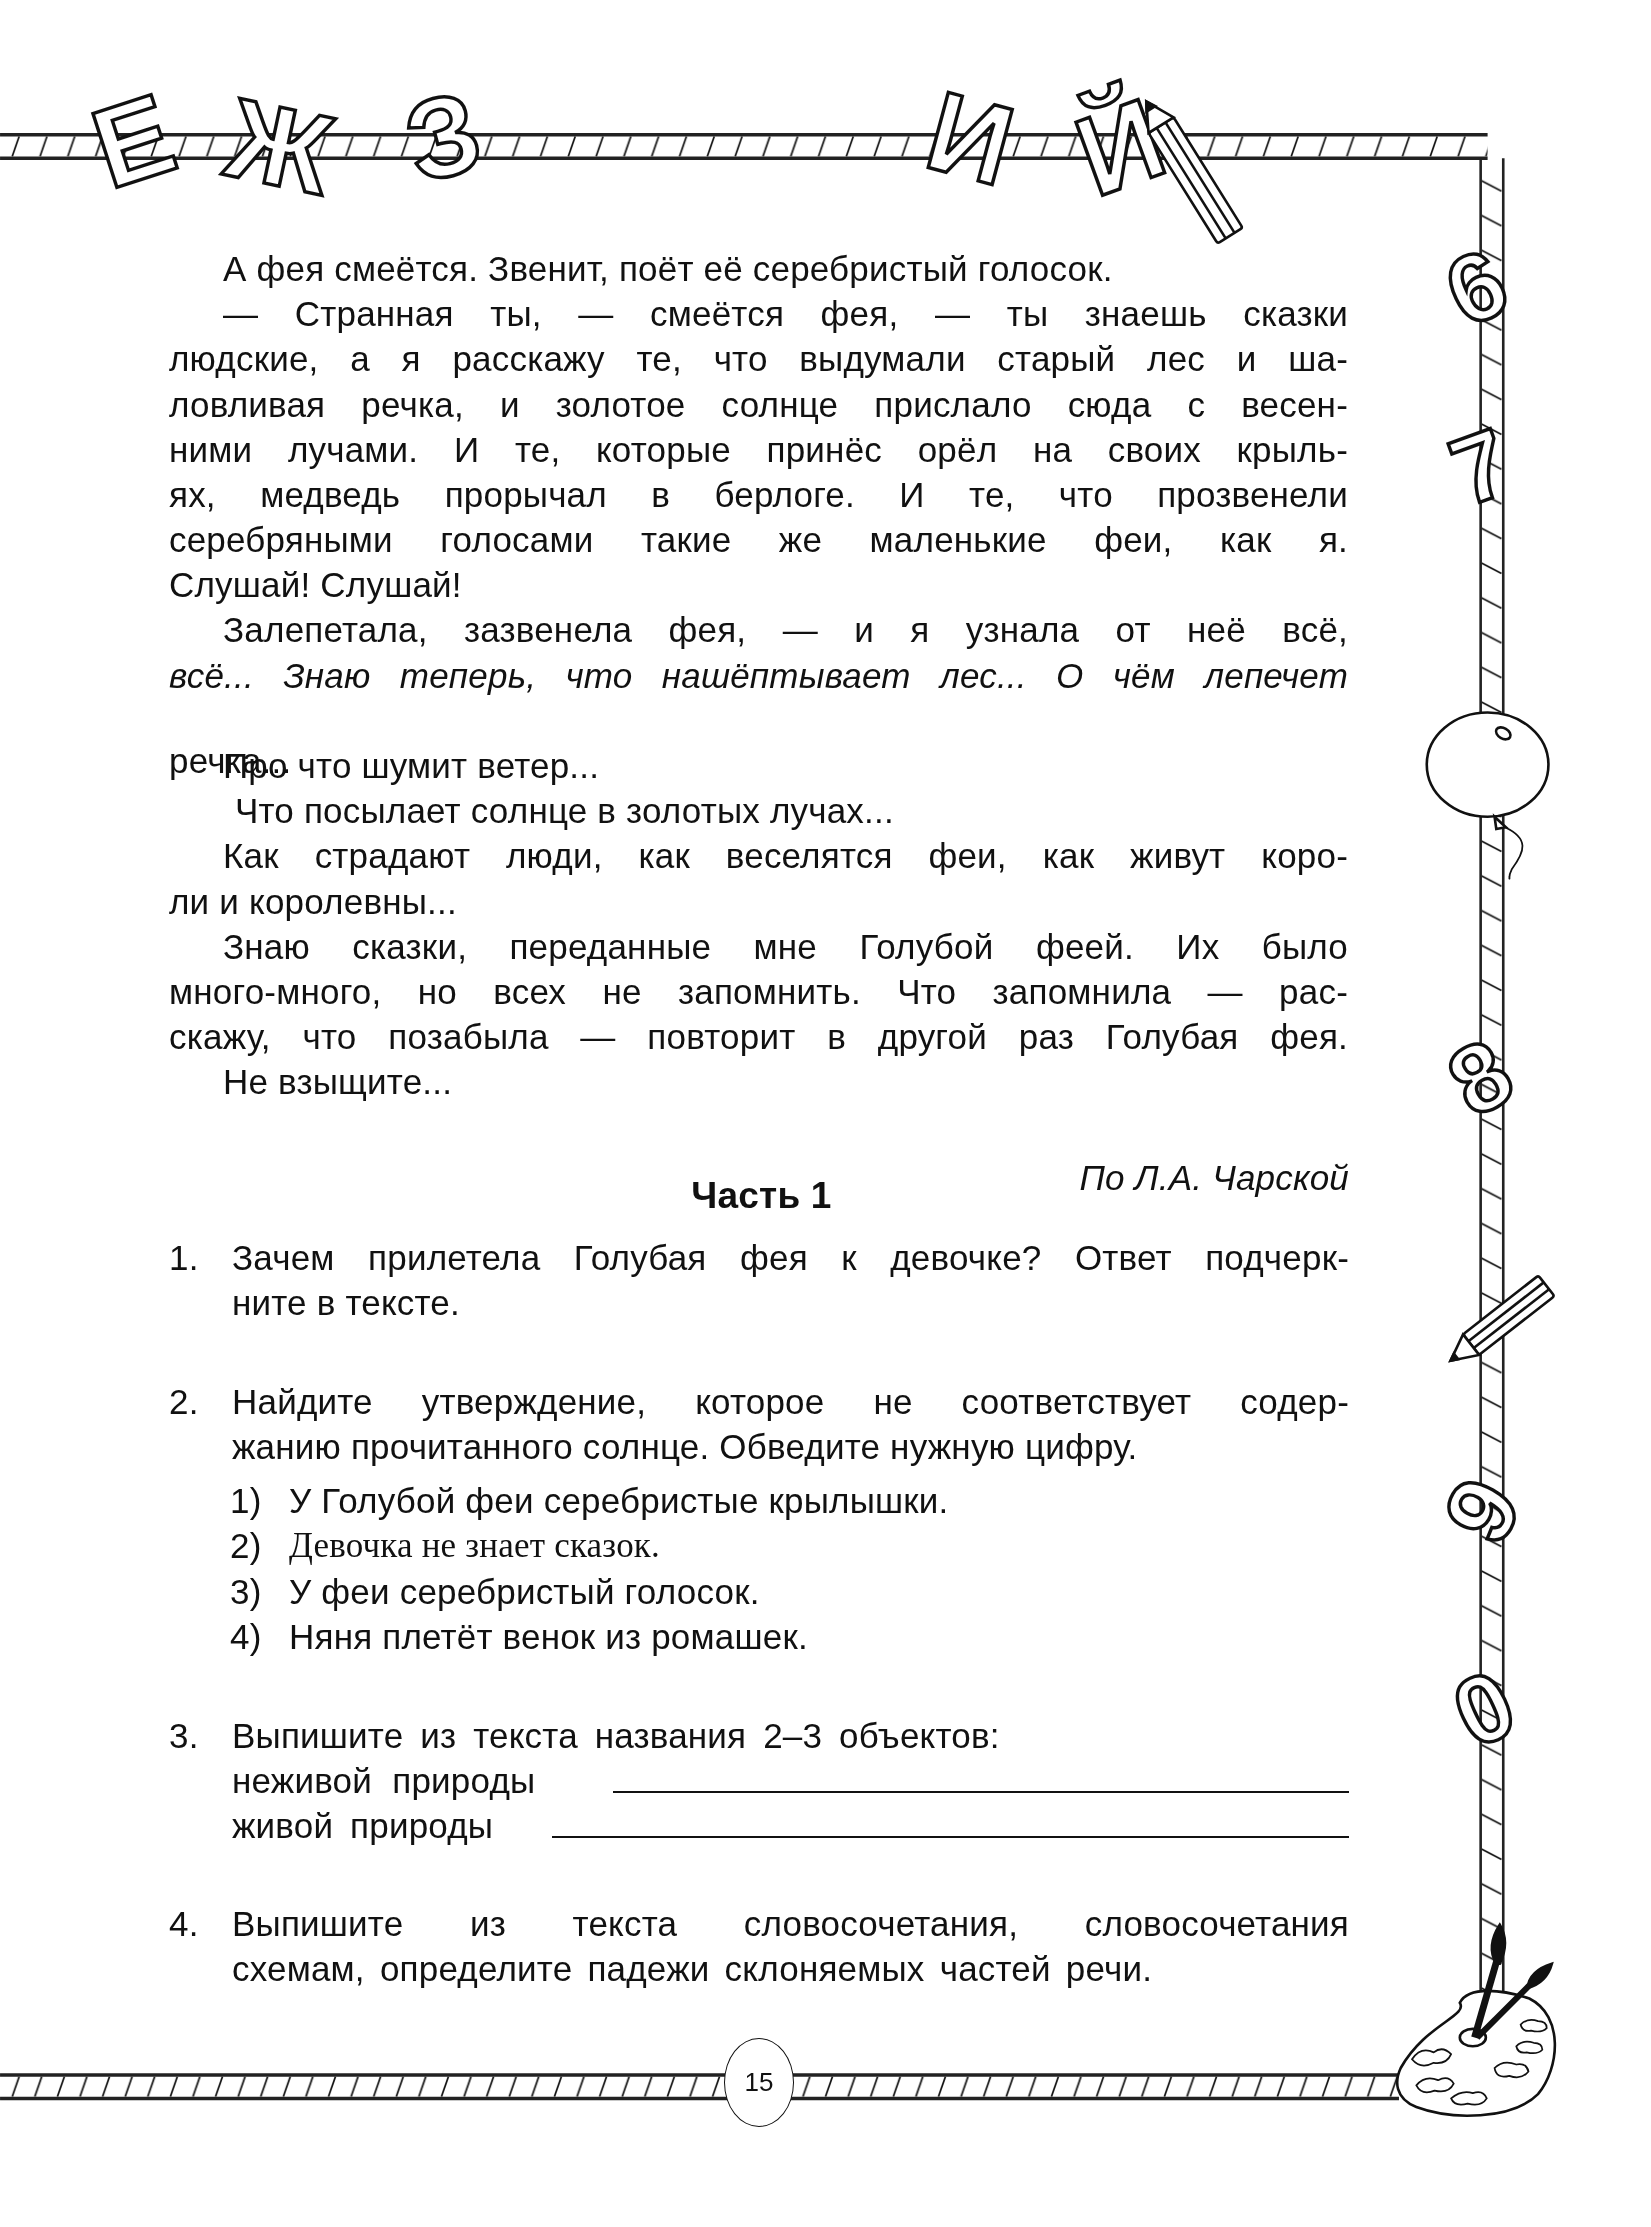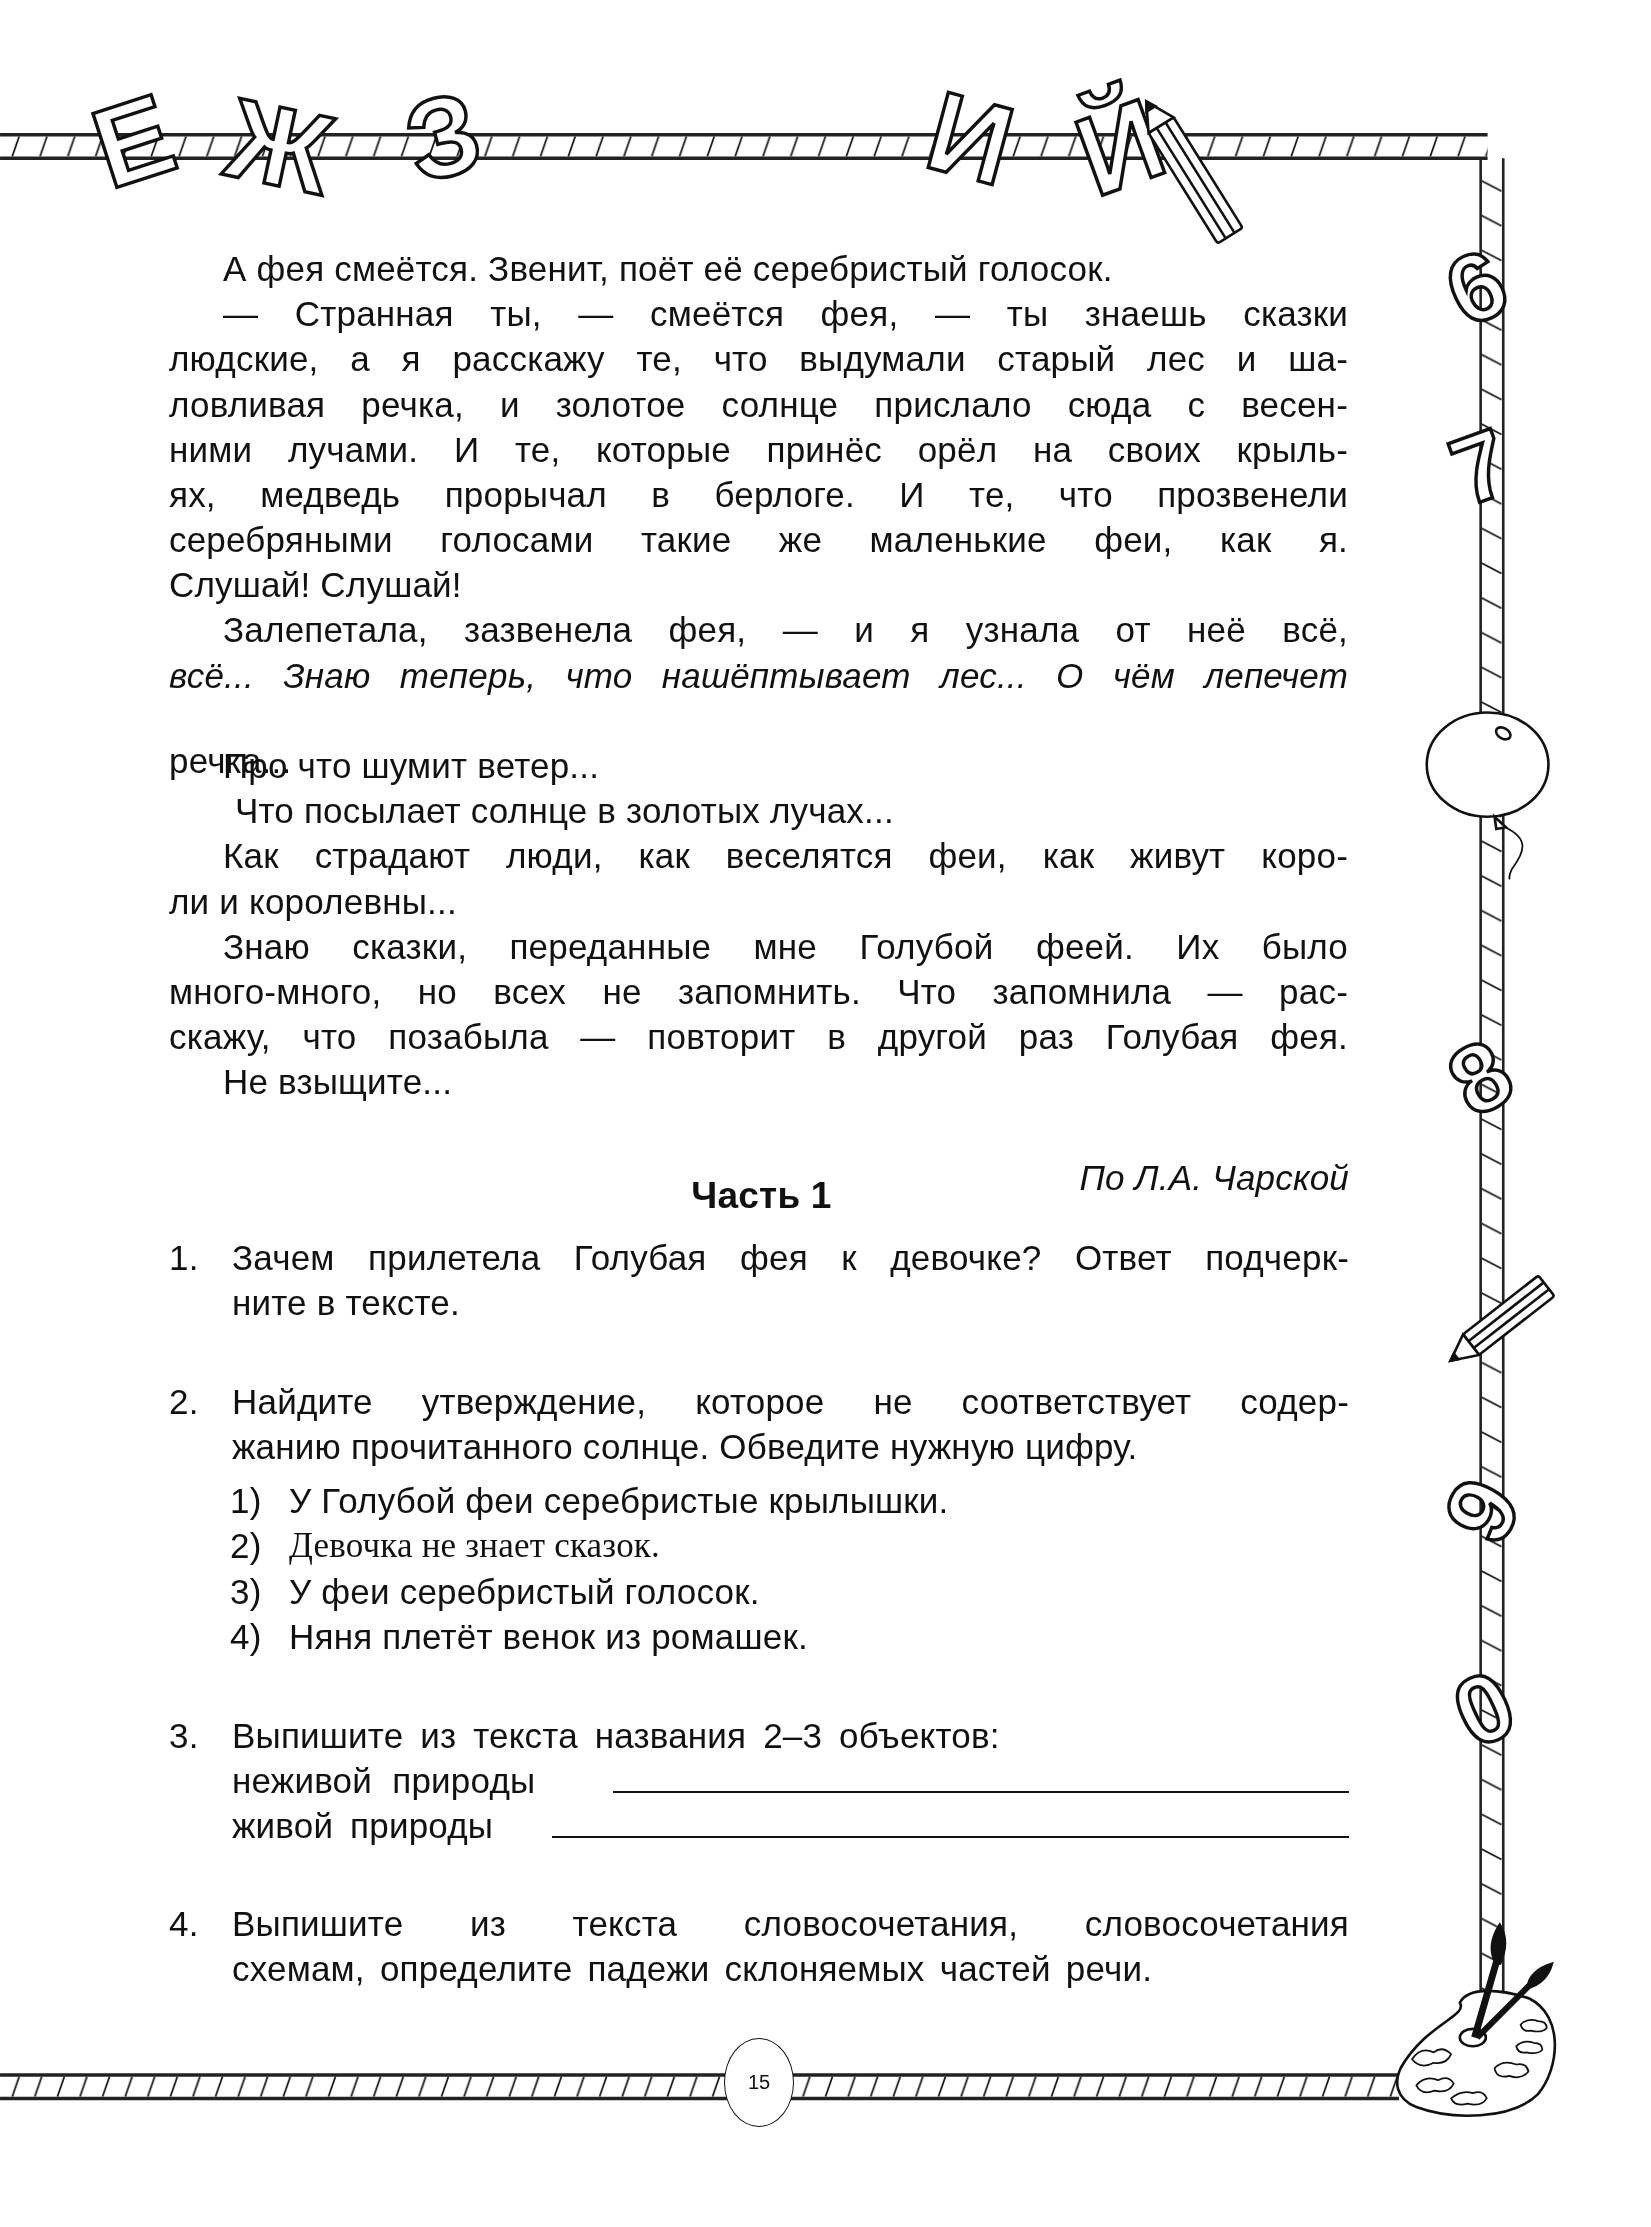--- a/index.html
+++ b/index.html
@@ -7,21 +7,21 @@
          font-family:"Liberation Sans", sans-serif; color:#111111; }
   .deco { position:absolute; left:0; top:0; width:1651px; height:2227px; pointer-events:none; }
   .ln { position:absolute; font-size:35px; line-height:45px; white-space:nowrap; letter-spacing:0.2px; }
   .just { text-align:justify; text-align-last:justify; white-space:normal; word-spacing:1.7px; }
   .ital { font-style:italic; }
   .bold { font-weight:bold; }
   .blank { position:absolute; border-bottom:2.6px solid #111; height:0; }
   .pagenum { position:absolute; left:724px; top:2038px; width:68px; height:87px;
              border:1.7px solid #111; border-radius:50%; background:#fff;
              display:flex; align-items:center; justify-content:center;
-             font-size:20px; }
+             font-size:26px; }
 </style>
 </head>
 <body>
 
 <svg class="deco" viewBox="0 0 1900 2563" xmlns="http://www.w3.org/2000/svg">
   <defs>
     <pattern id="ropeH" x="0" y="155" width="32" height="27" patternUnits="userSpaceOnUse">
       <line x1="22" y1="2" x2="14" y2="25" stroke="#111" stroke-width="2"></line>
     </pattern>
     <pattern id="ropeV" x="1703" y="0" width="27" height="40" patternUnits="userSpaceOnUse">

